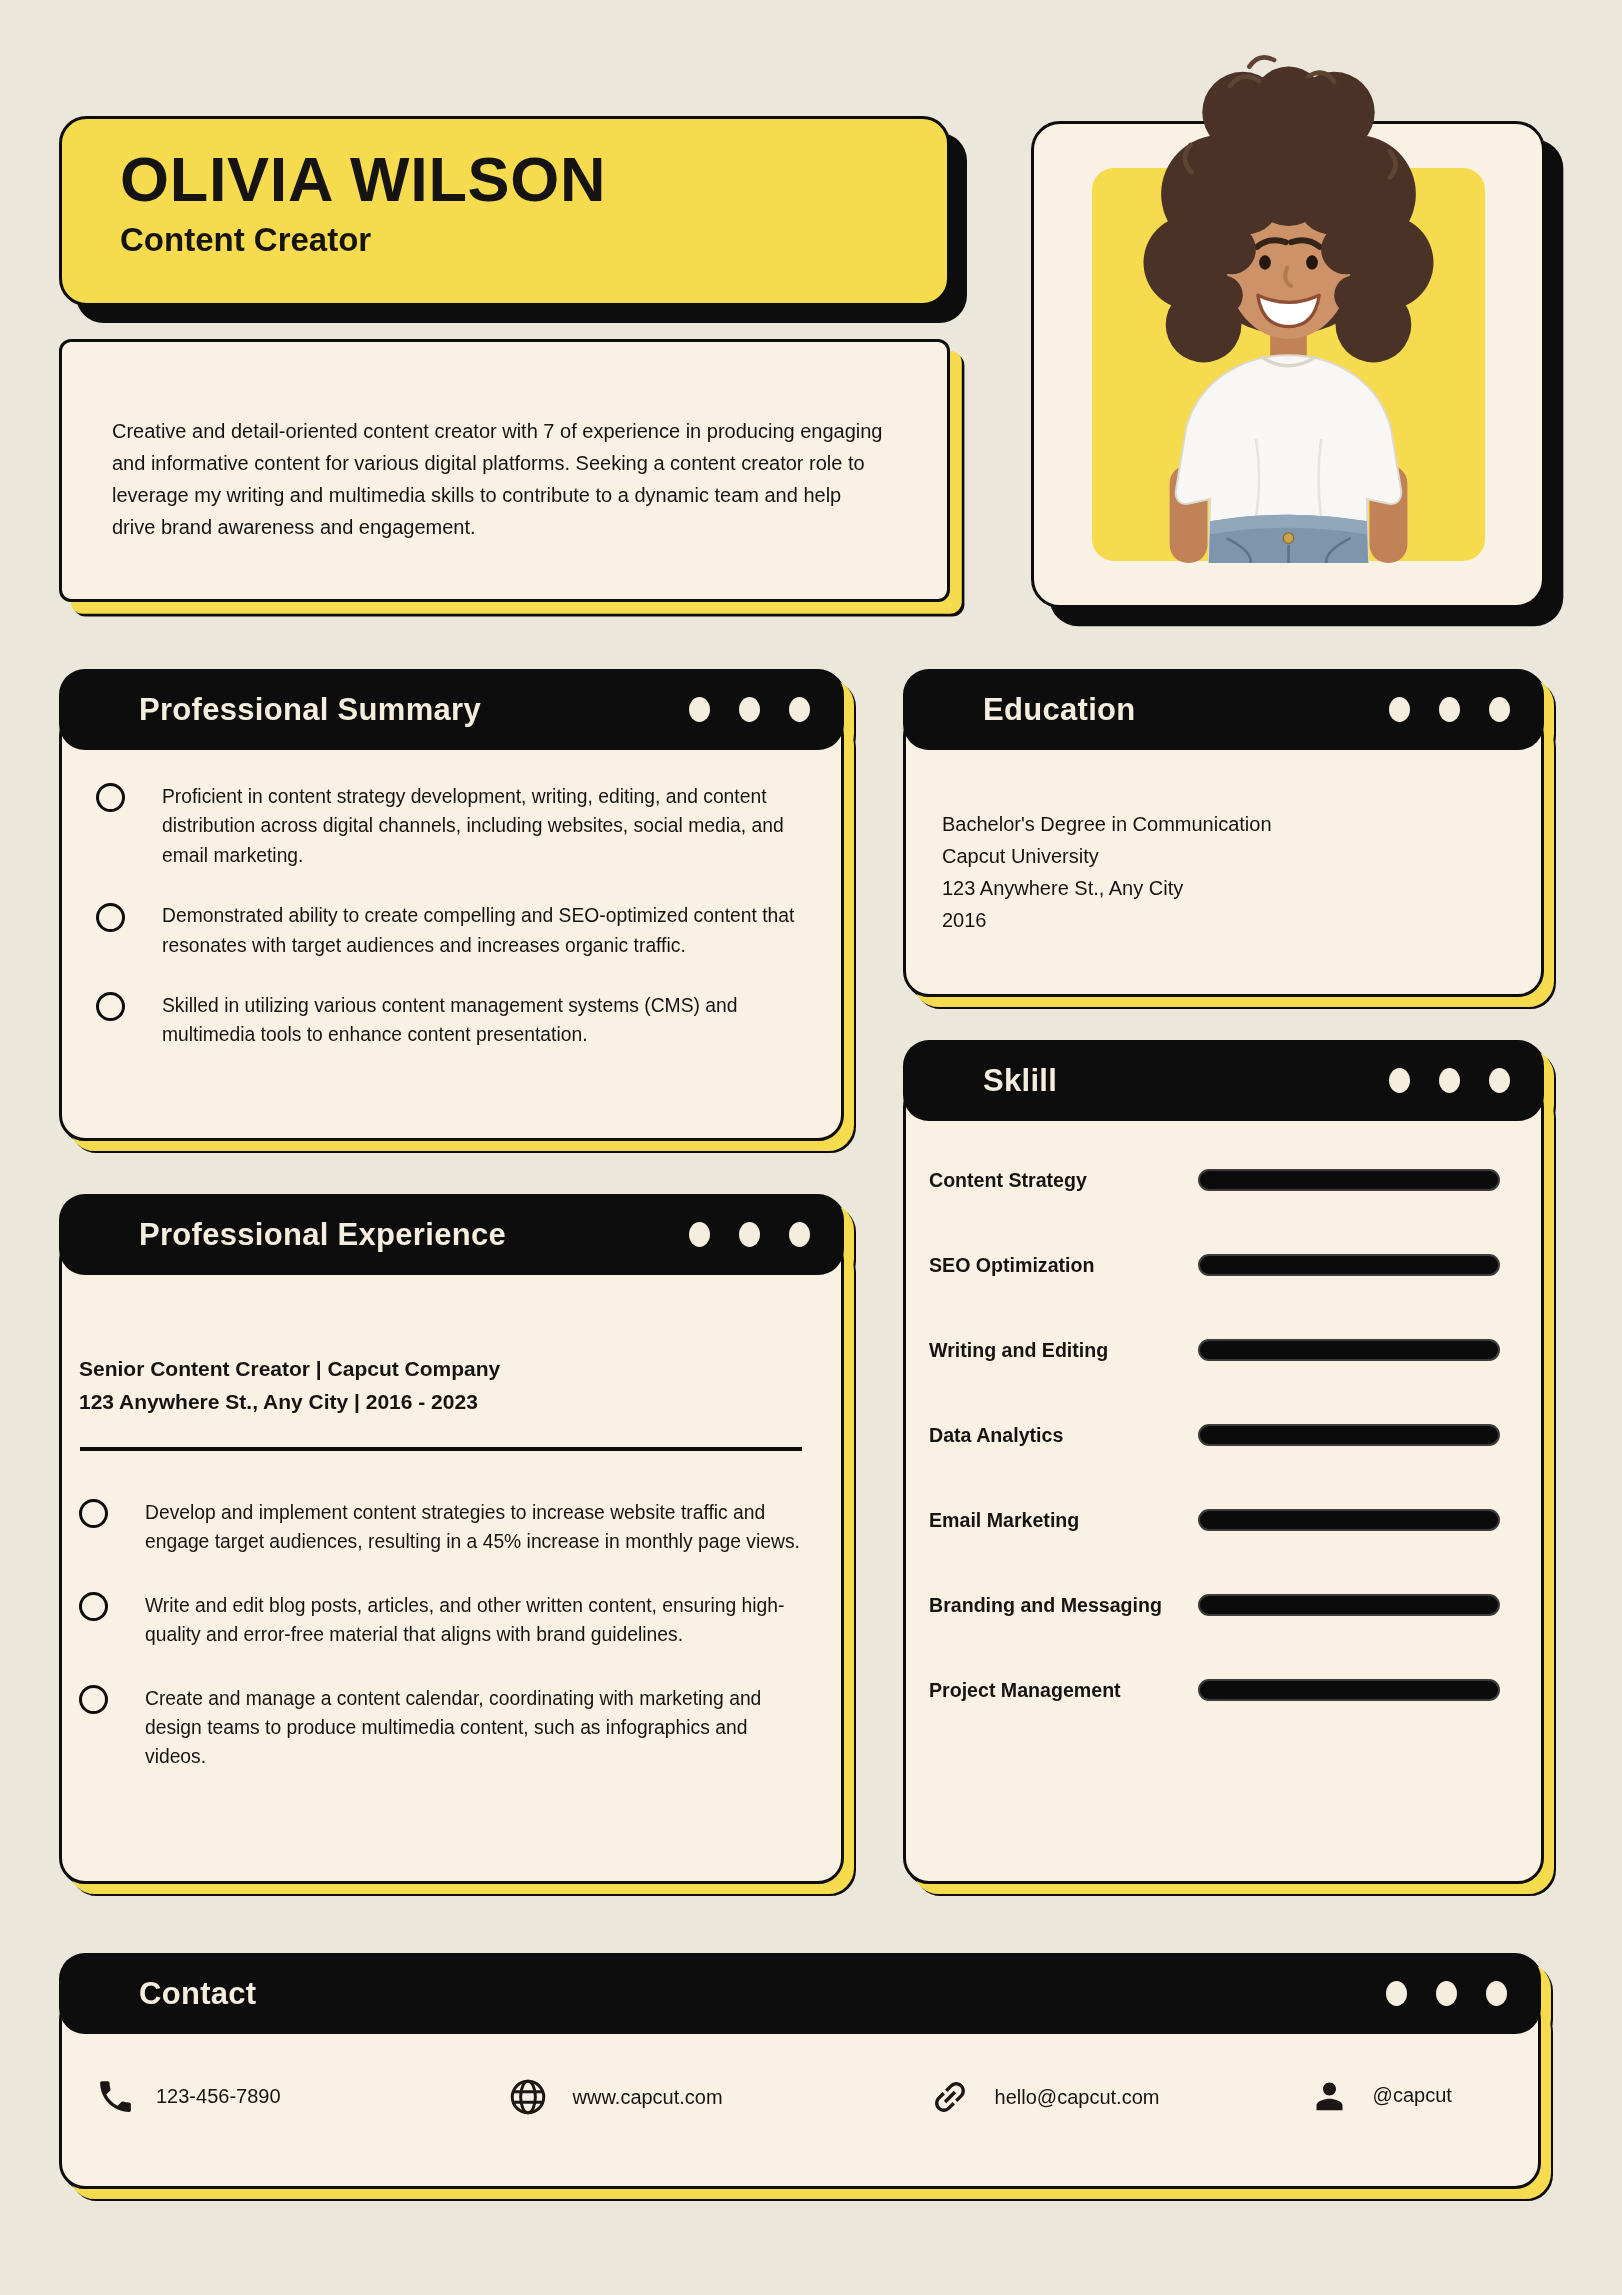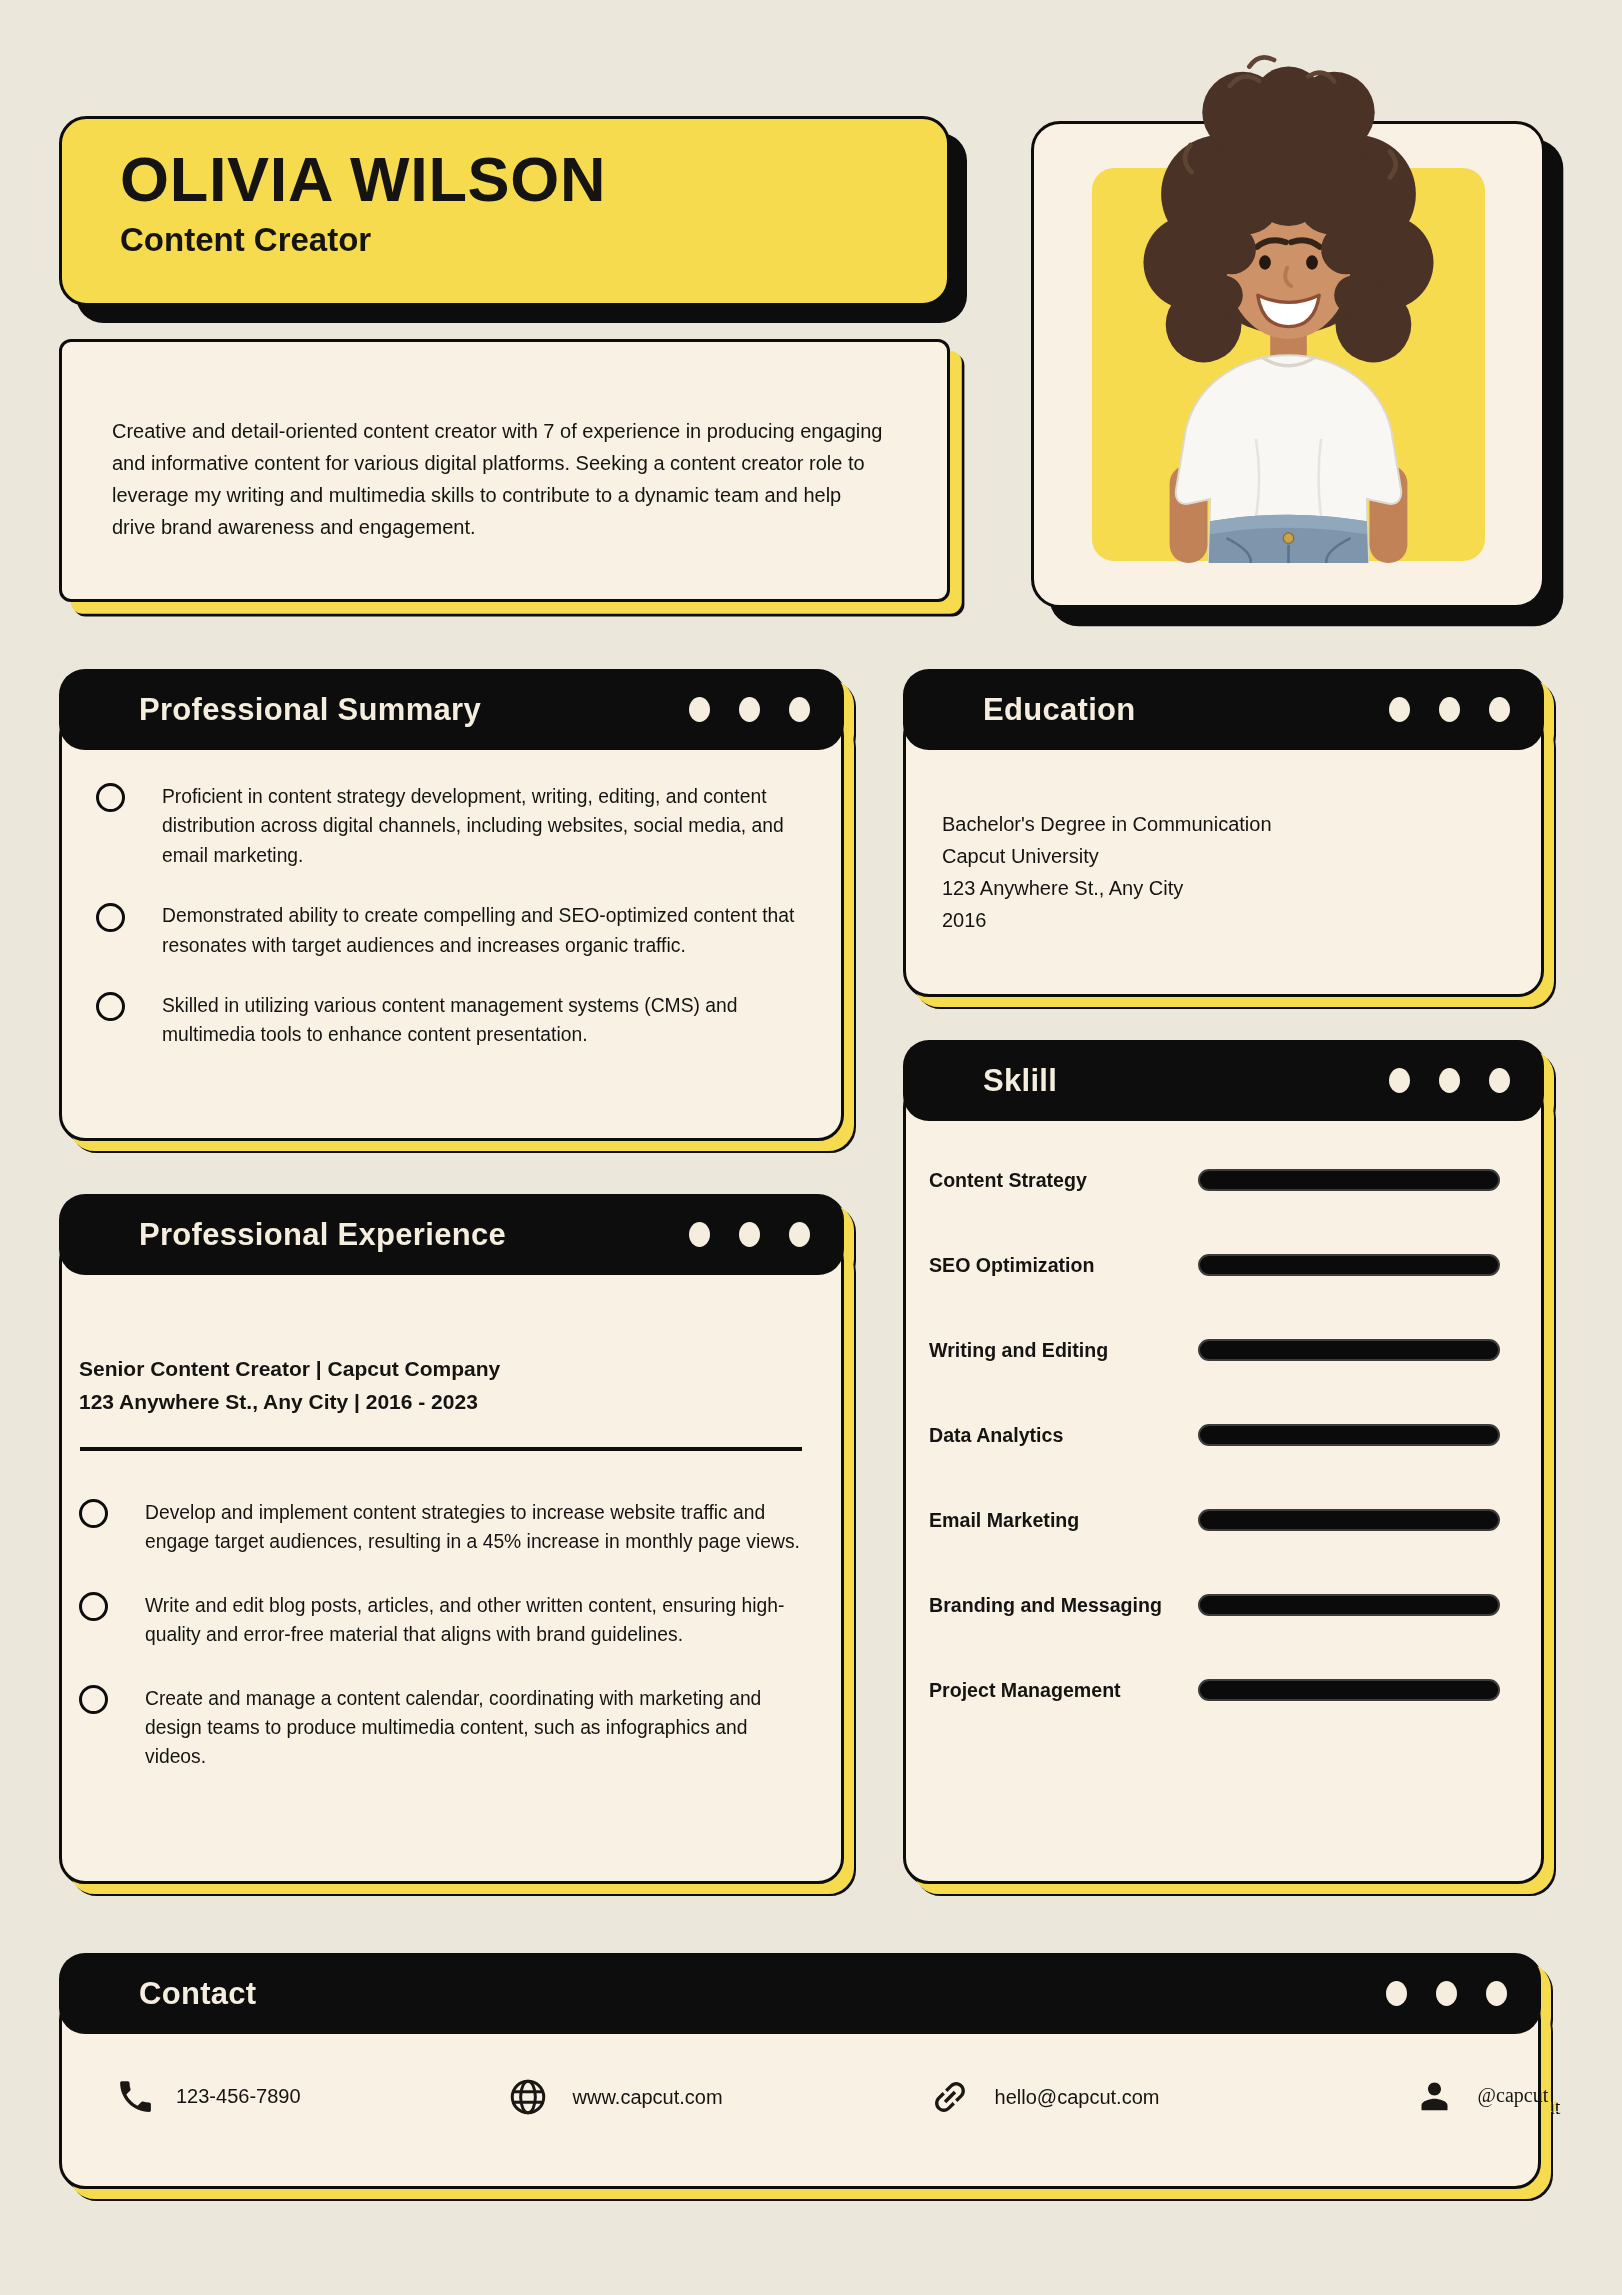--- a/index.html
+++ b/index.html
@@ -88,21 +88,21 @@
     border:2.6px solid #3C3C3C; border-radius:11px; overflow:hidden; position:relative;
   }
   .skill-fill{height:100%; background:var(--yellow); border-radius:8.5px 3.9px 3.9px 8.5px;}
 
   
   .contact{left:59px; top:1953px; width:1482px; height:236px;}
   .contact .content{position:absolute; inset:41px 0 0 0;}
   .contact-item{position:absolute; top:82px; display:flex; align-items:center; gap:23.6px;}
   .contact-item span{font-size:20px; color:var(--ink);}
   .contact-item svg{display:block;}
-  .ci-0{left:56px;gap:20px;} .ci-1{left:448px;} .ci-2{left:870px;} .ci-3{left:1356px;font-family:Liberation Serif, serif;}
+  .ci-0{left:36px;gap:20px;} .ci-1{left:448px;} .ci-2{left:870px;} .ci-3{left:1251px;}
 </style>
 </head>
 <body>
 
 <div class="page">
 
   <div class="title-card">
     <div class="name">OLIVIA WILSON</div>
     <div class="role">Content Creator</div>
   </div>

